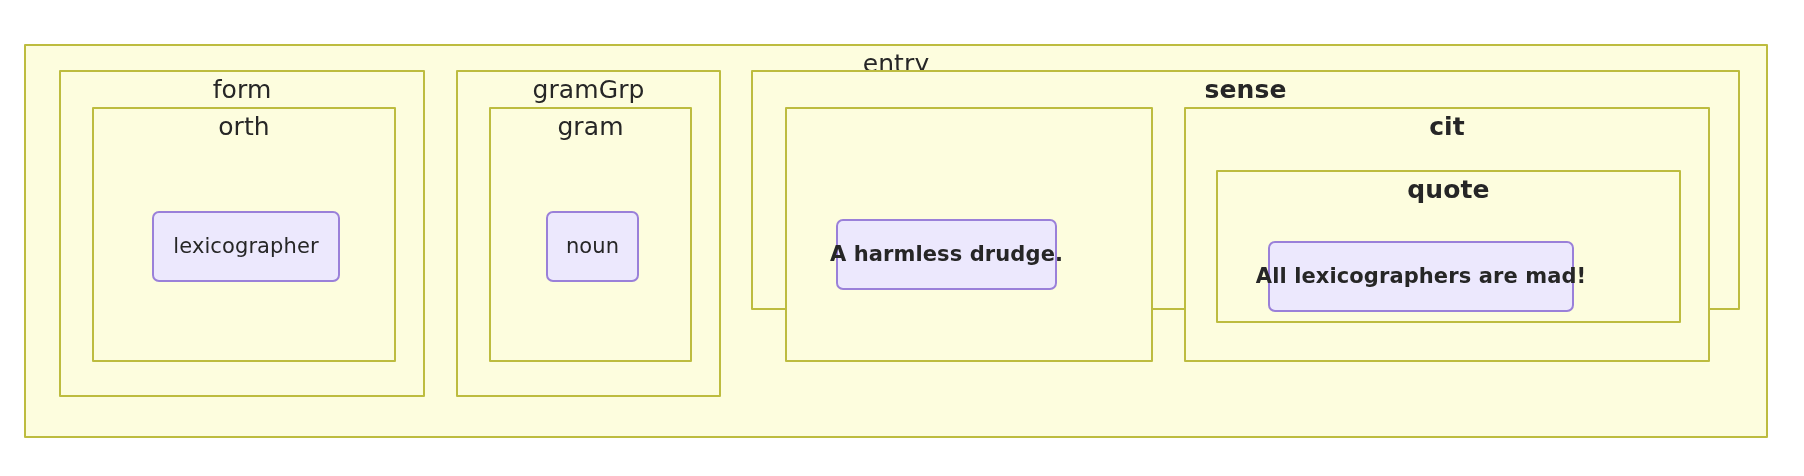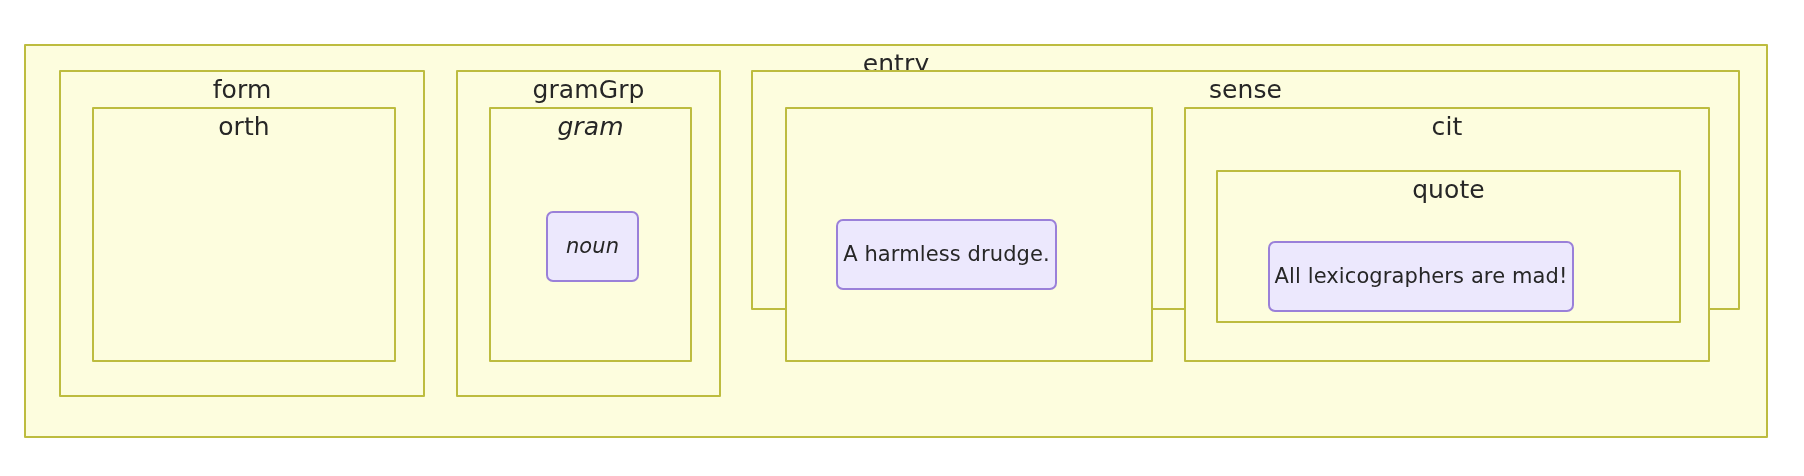--- a/index.html
+++ b/index.html
@@ -65,25 +65,25 @@
   }
 
   
 
   
   #entry      { left: 24px;   top: 44px;  width: 1744px; height: 394px; }
 
   
   #form       { left: 33px;   top: 24px;  width: 366px;  height: 327px; }
   #gramGrp    { left: 430px;  top: 24px;  width: 265px;  height: 327px; }
-  #sense      { left: 725px;  top: 24px;  width: 989px;  height: 240px; }
+  #sense      { left: 725px;  top: 24px;  width: 989px;  height: 240px; font-weight: bold; }
 
   
   #orth       { left: 31px;   top: 35px;  width: 304px;  height: 255px; padding-left: 24px; }
-  #gram       { left: 31px;   top: 35px;  width: 203px;  height: 255px; font-style: italic; }
+  #gram       { left: 31px;   top: 35px;  width: 203px;  height: 255px; }
 
   
   #def        { left: 32px;   top: 35px;  width: 368px;  height: 255px; }
   #cit        { left: 431px;  top: 35px;  width: 526px;  height: 255px; }
 
   
   #quote      { left: 30px;   top: 61px;  width: 465px;  height: 153px; }
 
   
   #chip-orth  { left: 58px;   top: 102px; width: 188px;  height: 71px; }
@@ -97,20 +97,21 @@
 <div id="canvas">
 
   <div class="node" id="entry">
     <div class="node-label">entry</div>
 
     <div class="node" id="form">
       <div class="node-label">form</div>
 
       <div class="node" id="orth">
         <div class="node-label">orth</div>
+        <div class="chip" id="chip-orth">lexicographer</div>
       </div>
     </div>
 
     <div class="node" id="gramGrp">
       <div class="node-label">gramGrp</div>
 
       <div class="node" id="gram">
         <div class="node-label">gram</div>
         <div class="chip" id="chip-gram">noun</div>
       </div>

